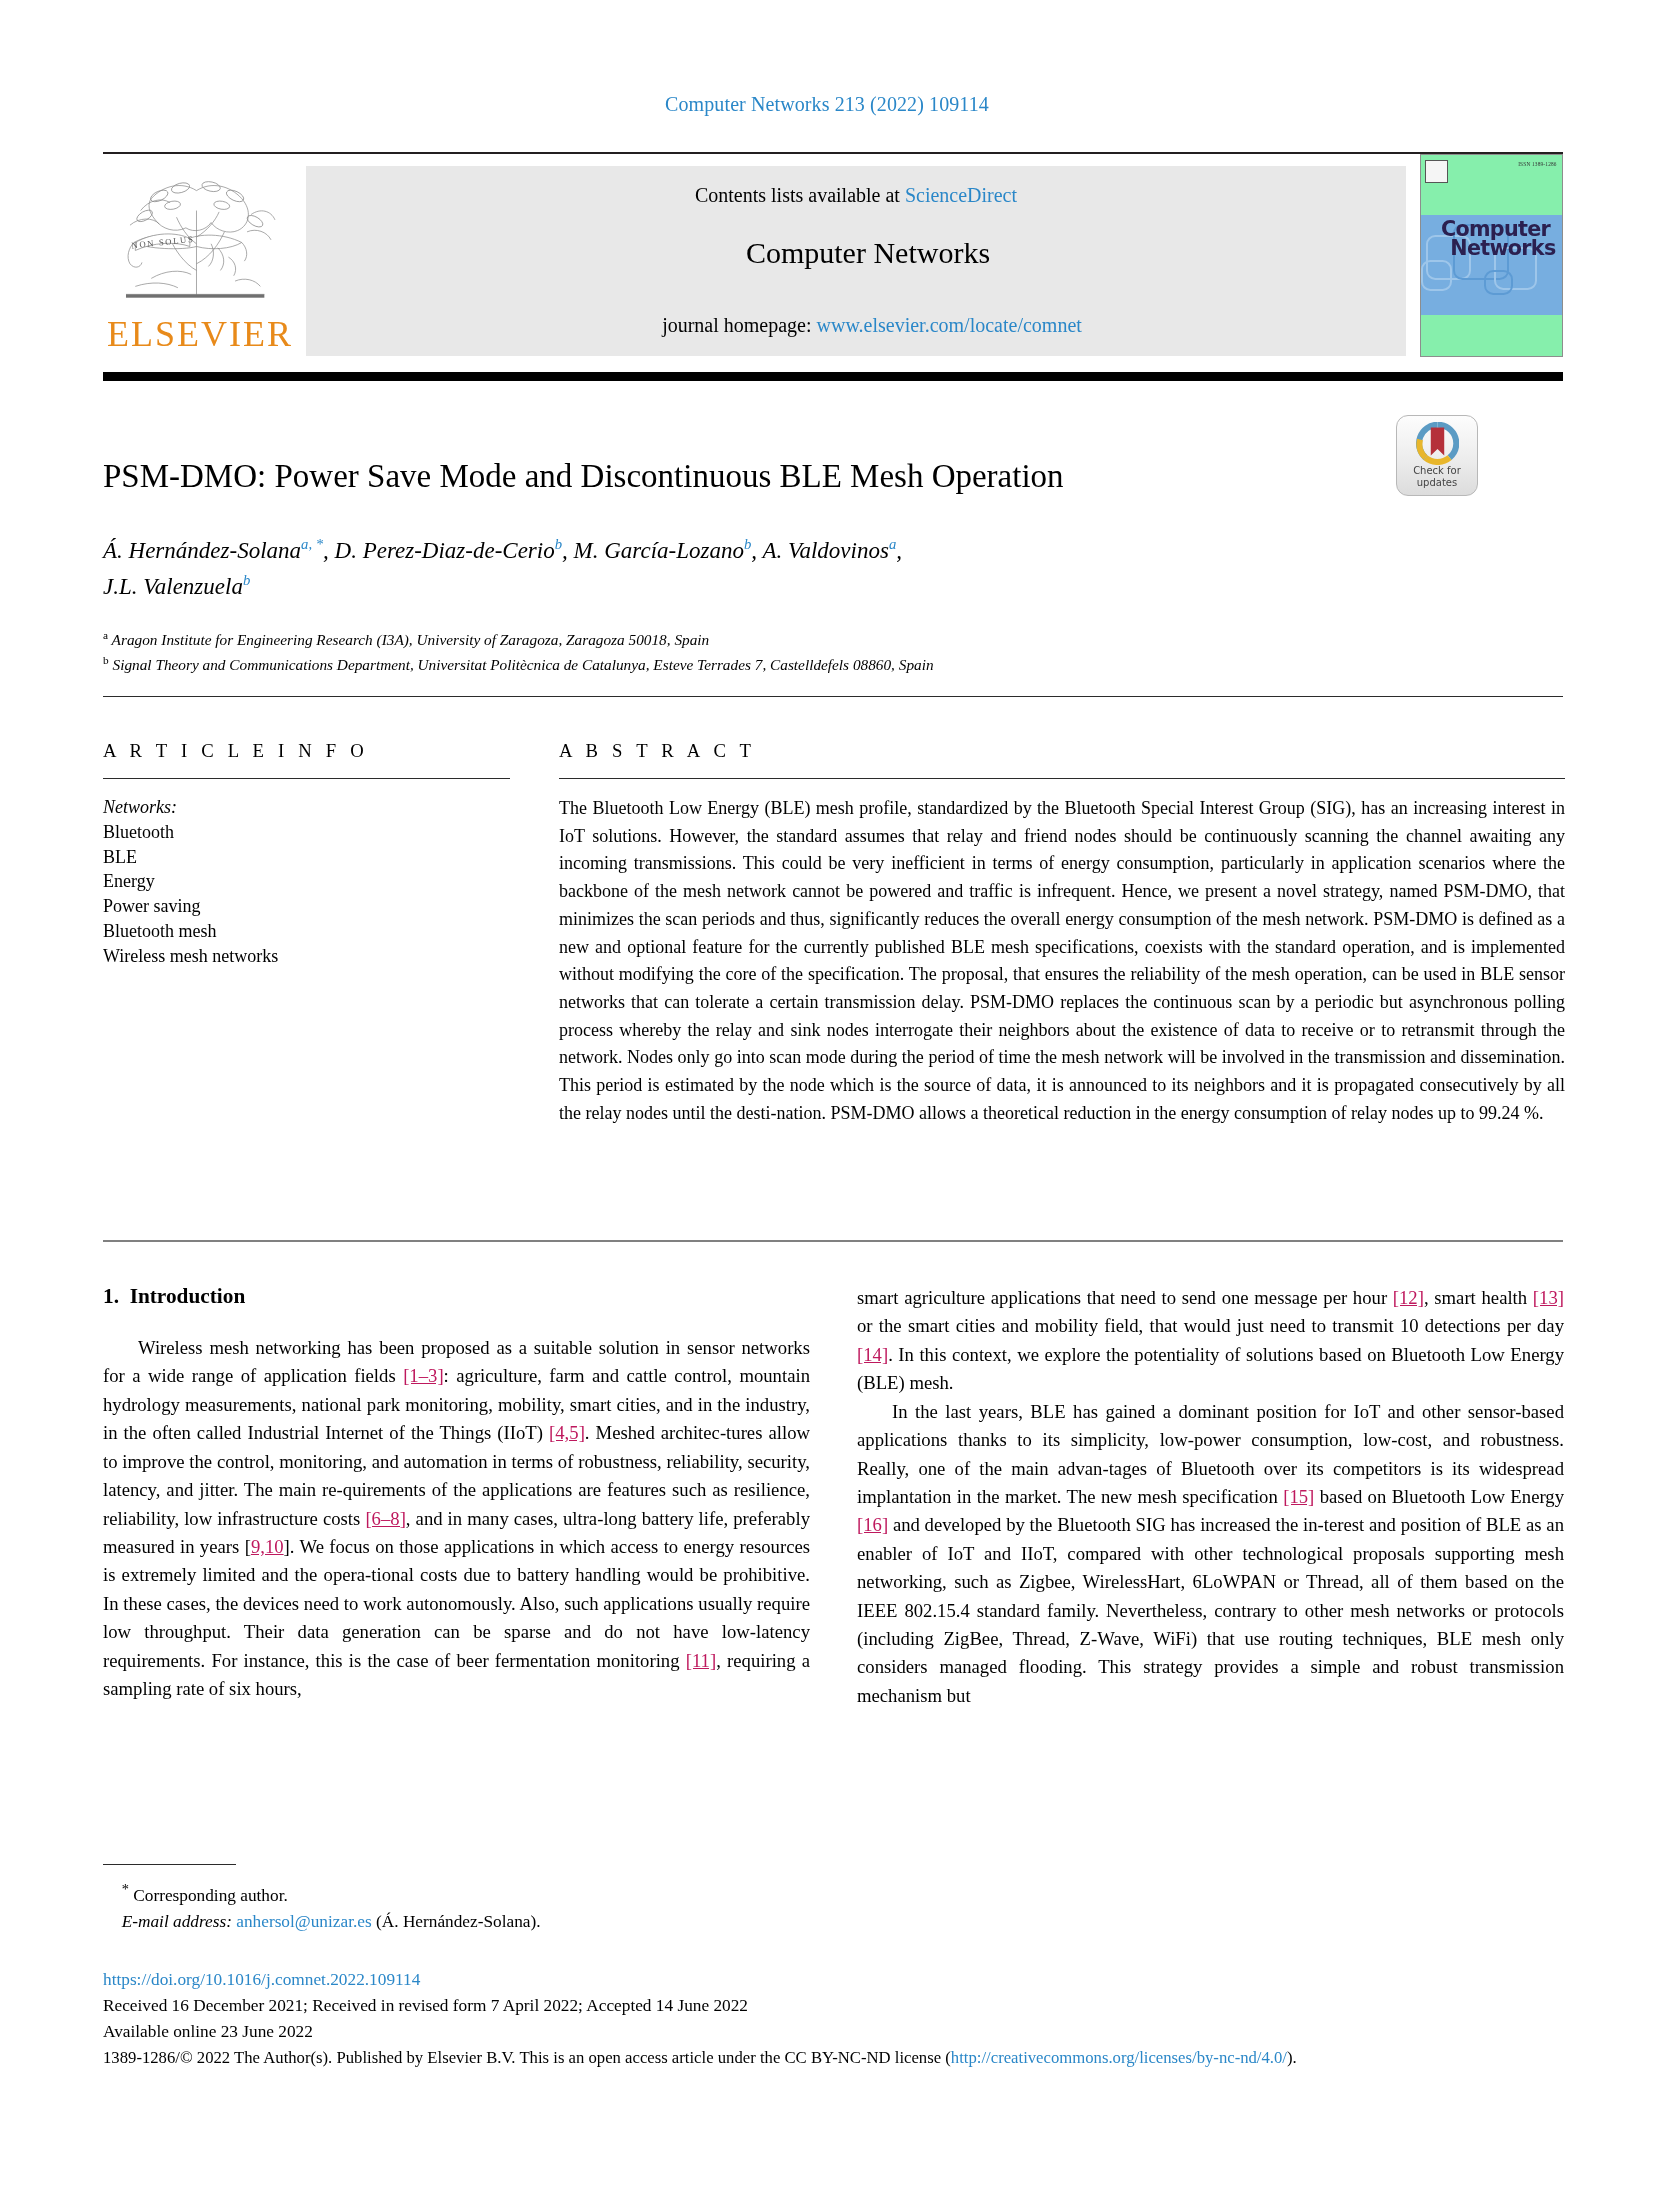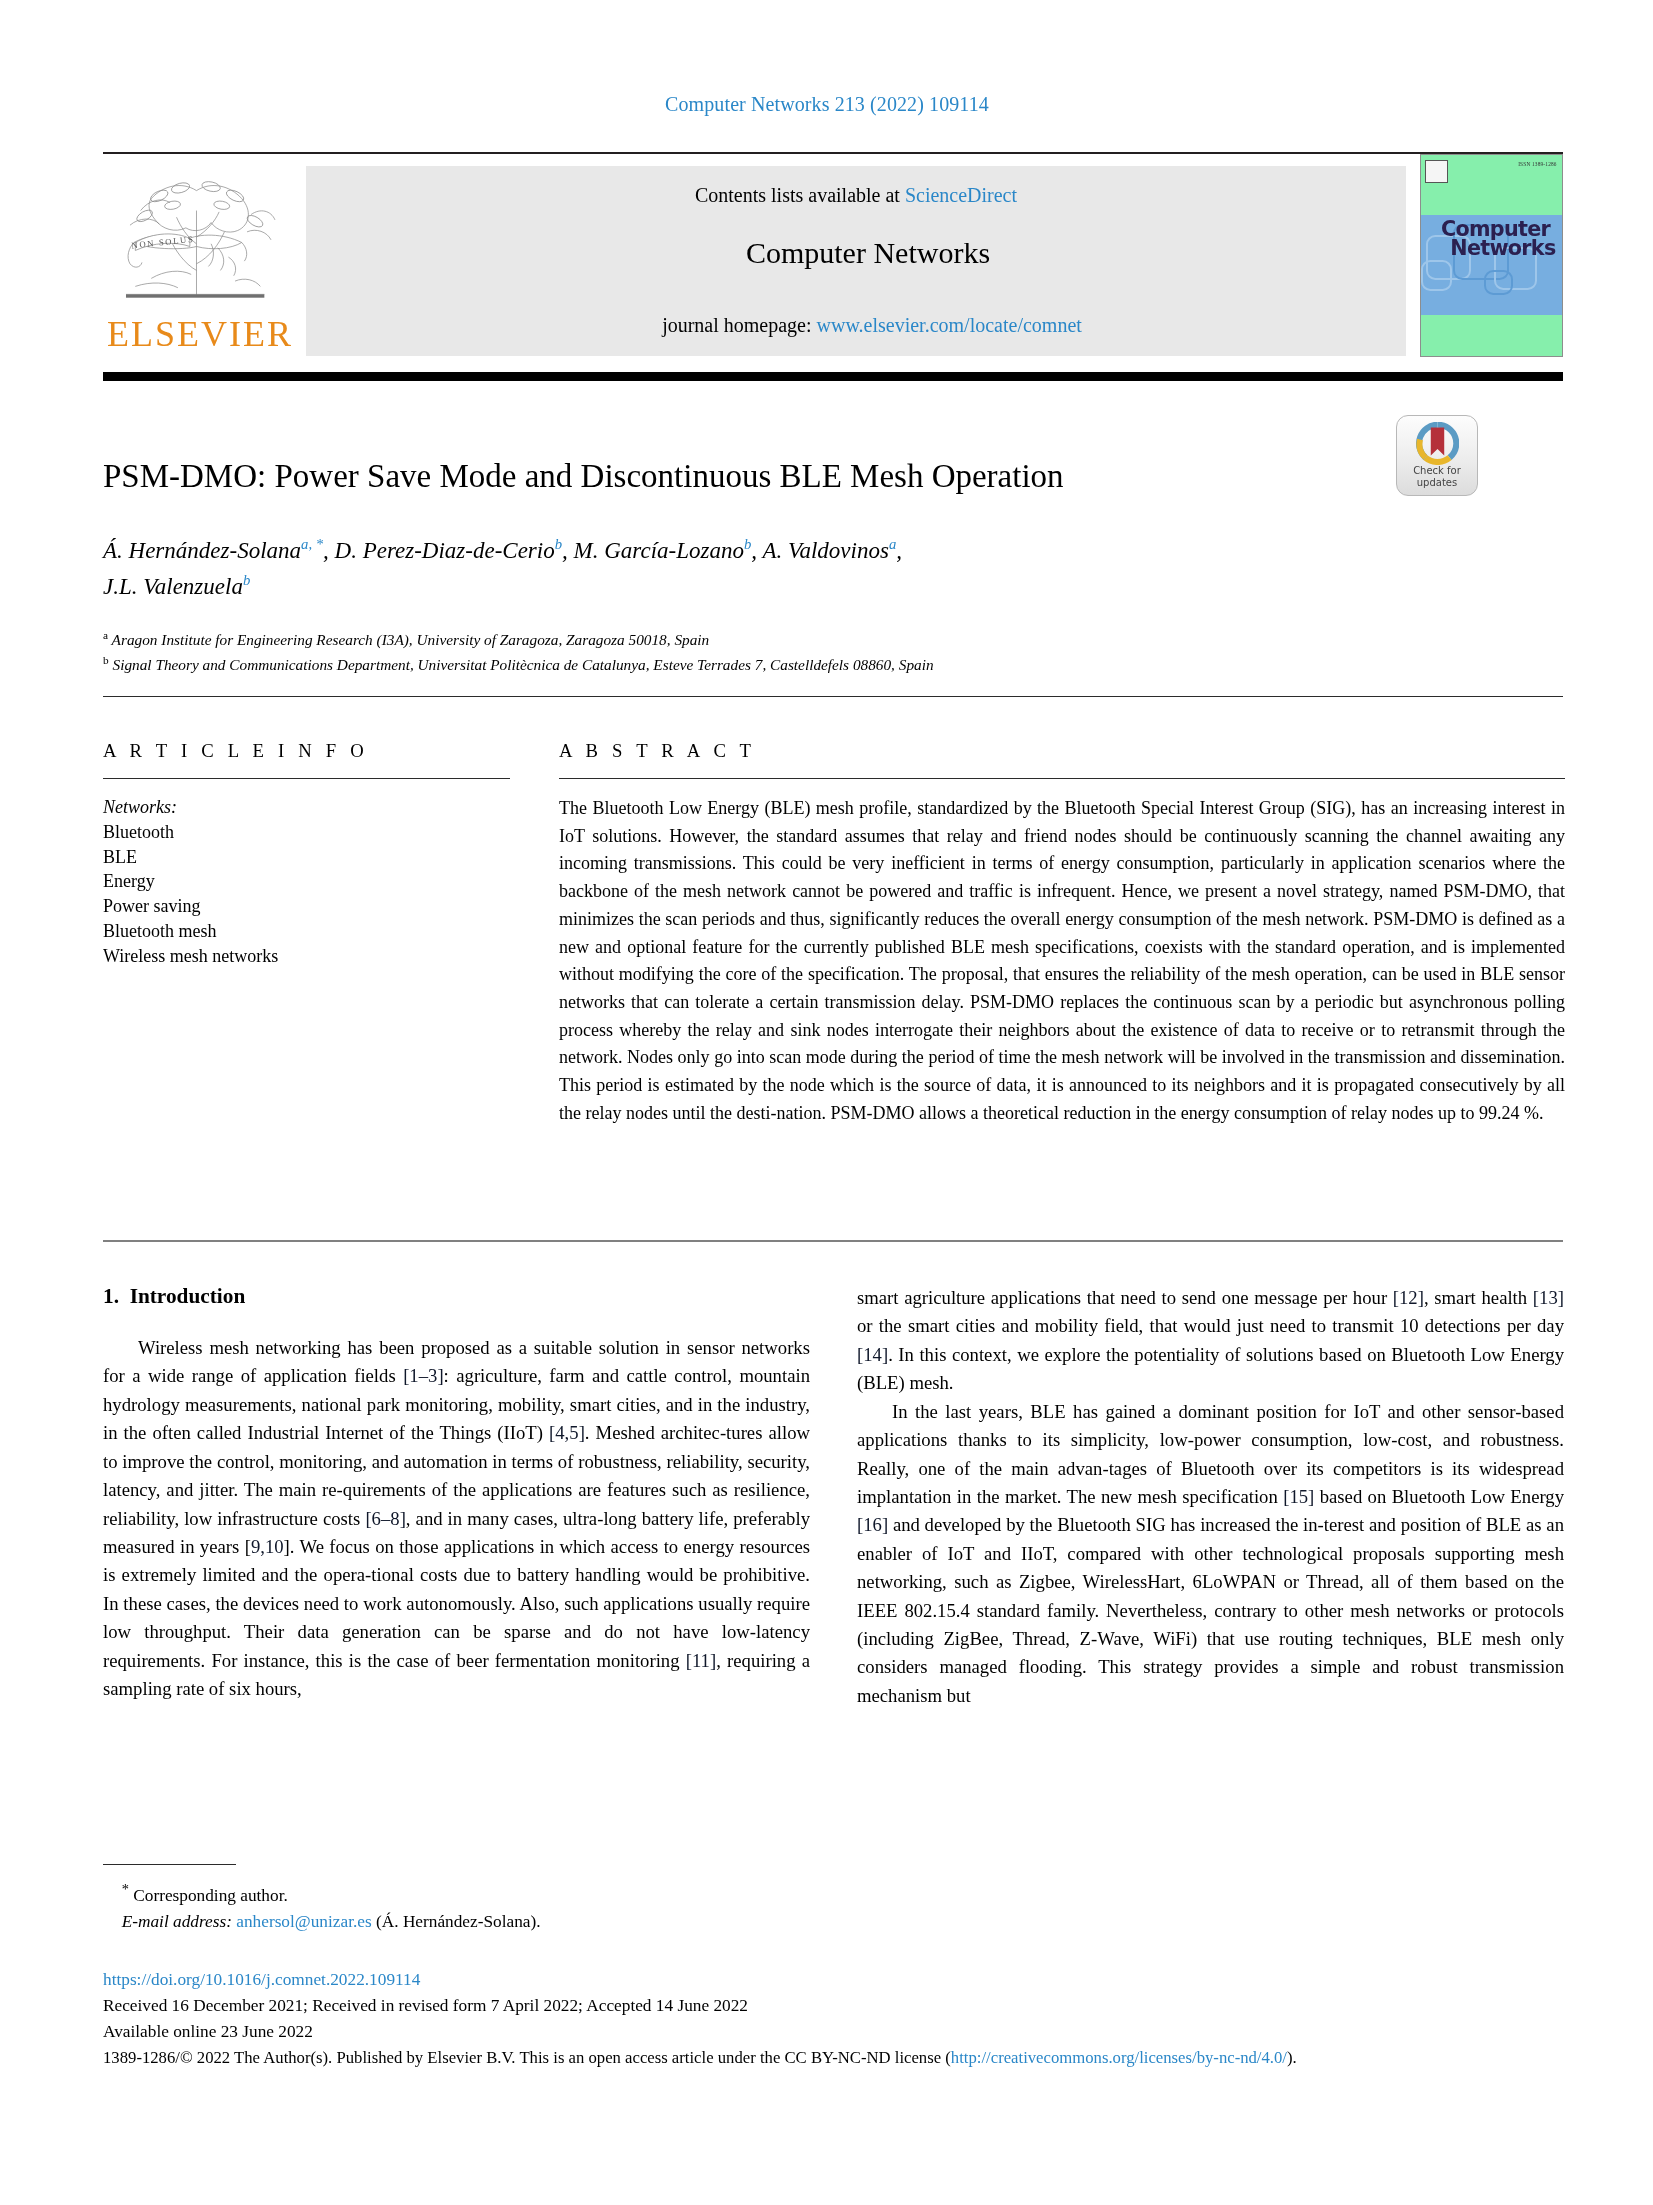--- a/index.html
+++ b/index.html
@@ -18,21 +18,21 @@
   .page {
     position: absolute;
     left: 0; top: 0;
     width: 1332px;
     height: 2205px;
   }
   a, .link {
     color: #2a87c8;
     text-decoration: none;
   }
-  .cite { color: #0f172a; }
+  .cite { color: #be185d; text-decoration: underline; }
 
   
   .runninghead {
     position: absolute;
     left: 0; top: 93px;
     width: 1654px;
     text-align: center;
     font-size: 20px;
     color: #2a87c8;
     letter-spacing: 0.1px;

